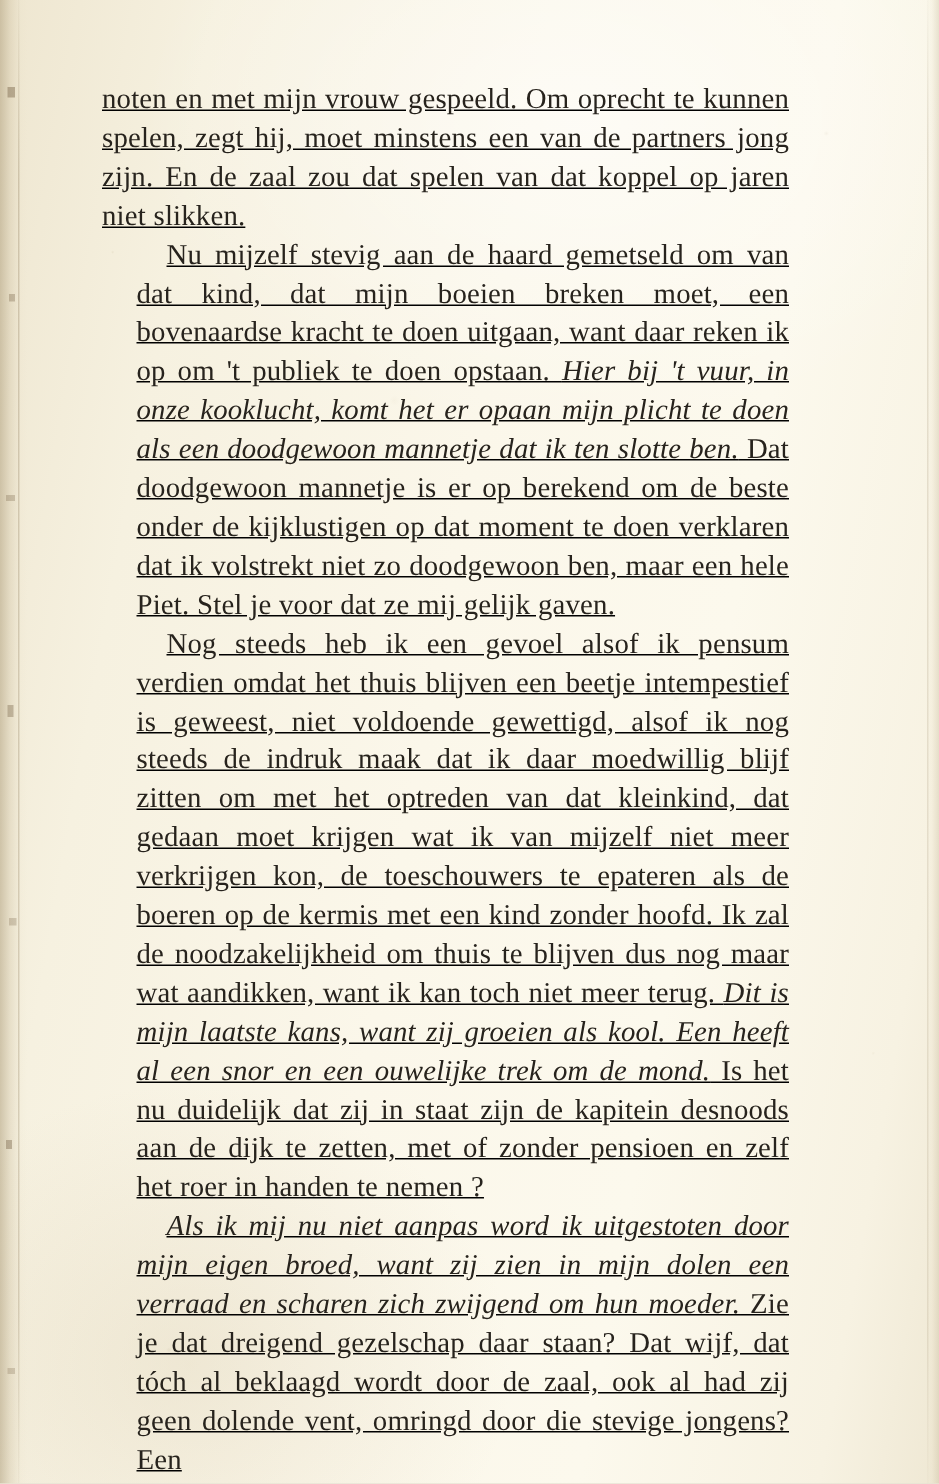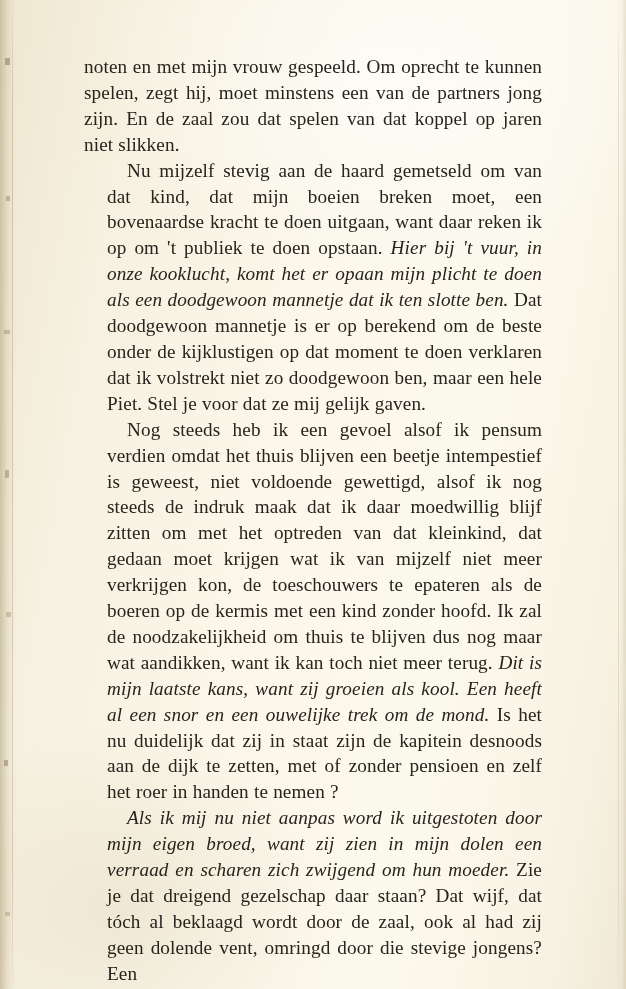--- a/index.html
+++ b/index.html
@@ -88,23 +88,24 @@
   .edge-right-band {
     position: absolute;
     right: 0; top: 0; bottom: 0; width: 8px;
     background: linear-gradient(270deg, rgba(190,174,140,.30) 0%, rgba(220,208,178,.10) 60%, rgba(255,255,255,0) 100%);
     pointer-events: none;
   }
 
   
   .textblock {
     position: absolute;
-    left: 84px;
+    left: 68px;
     top: 54px;
     width: 458px;
+    text-decoration: underline;
   }
 
   p.para {
     margin: 0;
     font-size: 19.2px;
     line-height: 25.9px;
     color: #27231d;
     text-align: justify;
     text-justify: inter-word;
     letter-spacing: .12px;

